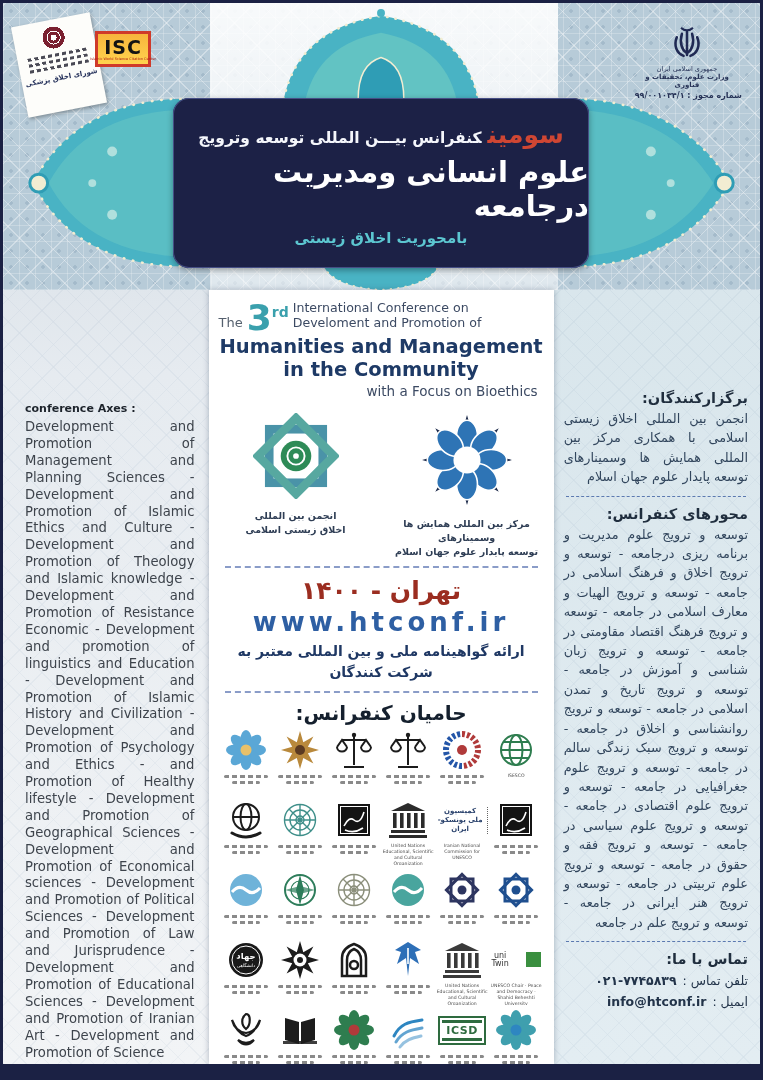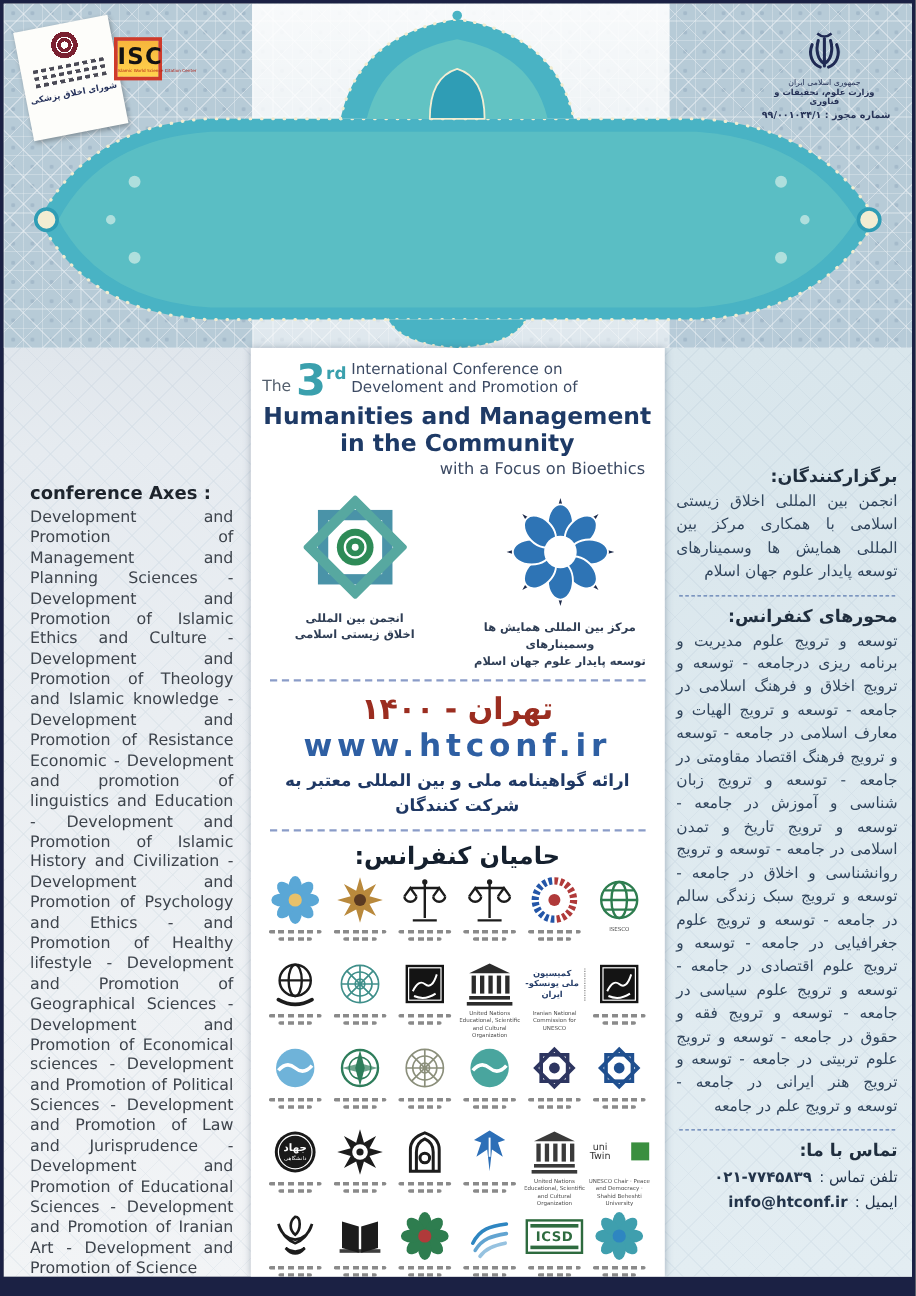--- a/index.html
+++ b/index.html
@@ -32,38 +32,38 @@
   .fa2{font-size:29px;color:#ffffff;font-weight:bold;}
   .fa3{font-size:15px;color:#5cc6d0;font-weight:bold;}
   
   .badge-left{position:absolute;left:16px;top:16px;width:74px;height:84px;background:#fdfdfa;
     transform:rotate(-11deg);box-shadow:1px 2px 4px rgba(0,0,0,.3);padding:4px 3px;text-align:center;}
   .uni-emblem{width:26px;height:26px;margin:1px auto 2px;border-radius:50%;
     background:radial-gradient(circle,#fff 0 3px,#7a2030 3px 6px,#fff 6px 7px,#7a2030 7px 11px,transparent 11px);}
   .bsq{height:3px;width:80%;margin:3px auto 0;background:repeating-linear-gradient(90deg,#4a4a55 0 4px,transparent 4px 7px);}
   .blt{font-size:7px;color:#27335c;margin-top:6px;font-weight:bold;}
   
-  .isc{position:absolute;left:92px;top:28px;width:40px;height:36px;box-sizing:border-box;
+  .isc{position:absolute;left:92px;top:28px;width:56px;height:36px;box-sizing:border-box;
     border:3px solid #cf3a2a;background:linear-gradient(180deg,#f7b53c,#ffd34e);
-    display:flex;flex-direction:column;align-items:flex-start;justify-content:center;}
+    display:flex;flex-direction:column;align-items:center;justify-content:center;}
   .isc .t{font-size:19px;font-weight:bold;color:#131313;line-height:1;letter-spacing:1px;}
   .isc .s{font-size:3.5px;color:#b02018;white-space:nowrap;}
   
   .gov{position:absolute;right:18px;top:22px;width:110px;text-align:center;direction:rtl;}
   .gov svg{display:block;margin:0 auto;}
   .gov .g1{font-size:6.5px;color:#273357;margin-top:2px;}
   .gov .g2{font-size:7px;color:#273357;font-weight:bold;}
   .gov .g3{font-size:8px;color:#273357;margin-top:2px;font-weight:bold;text-align:right;}
   
   .bodyrow{position:relative;display:flex;height:774px;}
   .bodyrow::before{content:"";position:absolute;inset:0;opacity:.14;pointer-events:none;background-image:
     repeating-linear-gradient(45deg,rgba(110,140,170,.5) 0 1px,transparent 1px 16px),
     repeating-linear-gradient(-45deg,rgba(110,140,170,.5) 0 1px,transparent 1px 16px);}
   .leftcol{width:207px;box-sizing:border-box;padding:112px 14px 8px 22px;}
-  .leftcol h3{margin:0 0 4px;font-size:15px;color:#1d232b;}
+  .leftcol h3{margin:0 0 4px;font-size:11px;color:#1d232b;}
   .leftcol p{margin:0;font-size:13.2px;line-height:16.9px;color:#3d434b;text-align:justify;}
   .card{position:relative;width:348px;box-sizing:border-box;background:#fff;
     box-shadow:0 0 6px rgba(40,60,90,.35);padding:10px 10px 4px;z-index:1;}
   .rightcol{width:208px;box-sizing:border-box;background:linear-gradient(180deg,#d9e6ec,#e3edf2);
     padding:100px 12px 6px 10px;direction:rtl;}
   .rightcol h4{margin:0 0 3px;font-size:14.5px;color:#1f2d3d;}
   .rightcol p{margin:0;font-size:12.8px;line-height:19.4px;color:var(--fa-ink);text-align:justify;}
   .dash2{border:none;border-top:1px dashed #5b79b0;margin:9px 2px;}
   .contactline{display:flex;gap:6px;font-size:12.5px;color:#223349;line-height:21px;align-items:baseline;}
   .contactline .val{direction:ltr;unicode-bidi:embed;font-weight:bold;}
@@ -132,20 +132,25 @@
       <g fill="#bfe6e2" opacity=".85">
         <circle cx="110" cy="150" r="5"></circle>
           <circle cx="90" cy="182" r="4"></circle>
           <circle cx="110" cy="214" r="5"></circle>
         <circle cx="653" cy="150" r="5"></circle>
           <circle cx="673" cy="182" r="4"></circle>
           <circle cx="653" cy="214" r="5"></circle>
       </g>
     </svg>
 
+    <div class="titlebox">
+      <div class="fa1"><span class="w3">سومین</span><span>کنفرانس بیـــن المللی توسعه وترویج</span></div>
+      <div class="fa2">علوم انسانی ومدیریت درجامعه</div>
+      <div class="fa3">بامحوریت اخلاق زیستی</div>
+    </div>
 
     <div class="badge-left">
       <div class="uni-emblem"></div>
       <div class="bsq"></div>
       <div class="bsq"></div>
       <div class="bsq"></div>
       <div class="blt">شورای اخلاق پزشکی</div>
     </div>
 
     <div class="isc">

